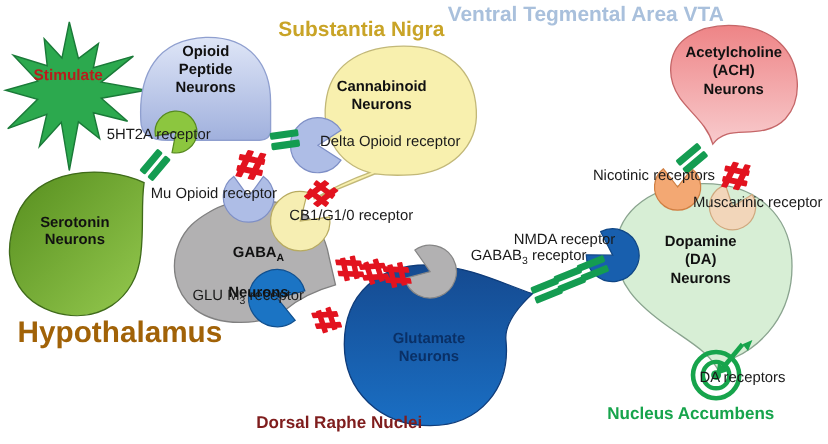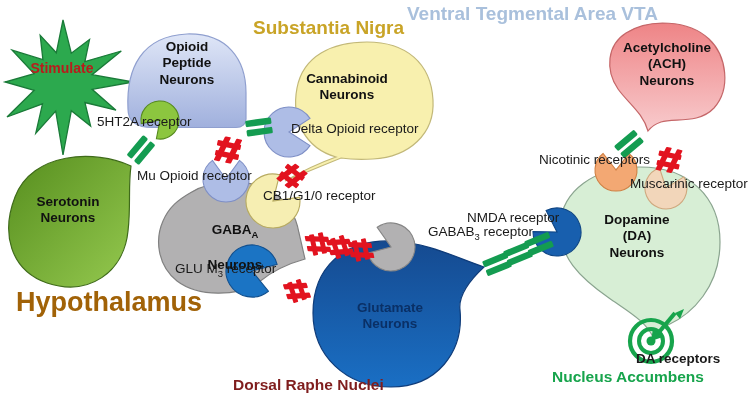--- a/index.html
+++ b/index.html
@@ -143,15 +143,15 @@
   <div class="lbl" style="left:263px;top:188px;">CB1/G1/0 receptor</div>
   <div class="lbl" style="left:175px;top:261px;">
     <span>GLU M</span><sub>3</sub><span> receptor</span>
   </div>
   <div class="lbl" style="left:381px;top:224px;margin-left:47px;">
     <span>GABAB</span><sub>3</sub><span> receptor</span>
   </div>
   <div class="lbl" style="left:467px;top:210px;text-align:right;">NMDA receptor</div>
   <div class="lbl" style="left:539px;top:152px;">Nicotinic receptors</div>
   <div class="lbl" style="left:630px;top:176px;">Muscarinic receptor</div>
-  <div class="lbl" style="left:636px;top:351px;font-weight:bold;">DA receptors</div>
+  <div class="lbl" style="left:636px;top:335px;">DA receptors</div>
 
 </div>
 
 </body></html>

